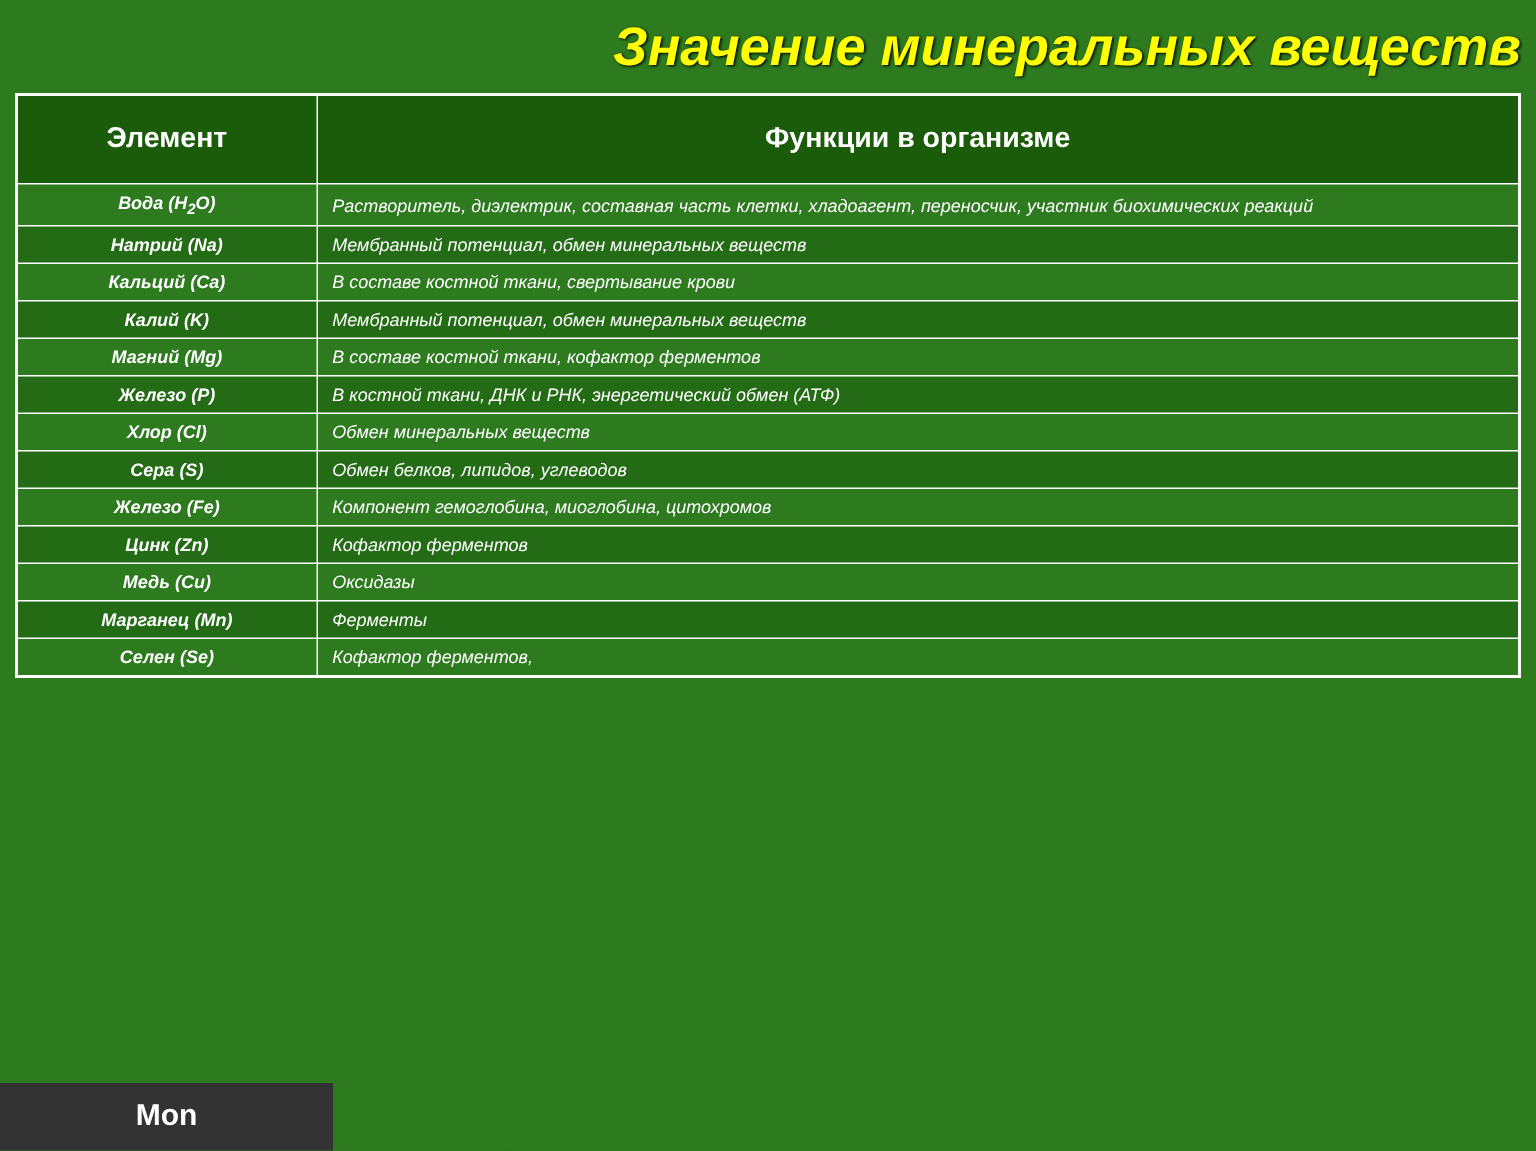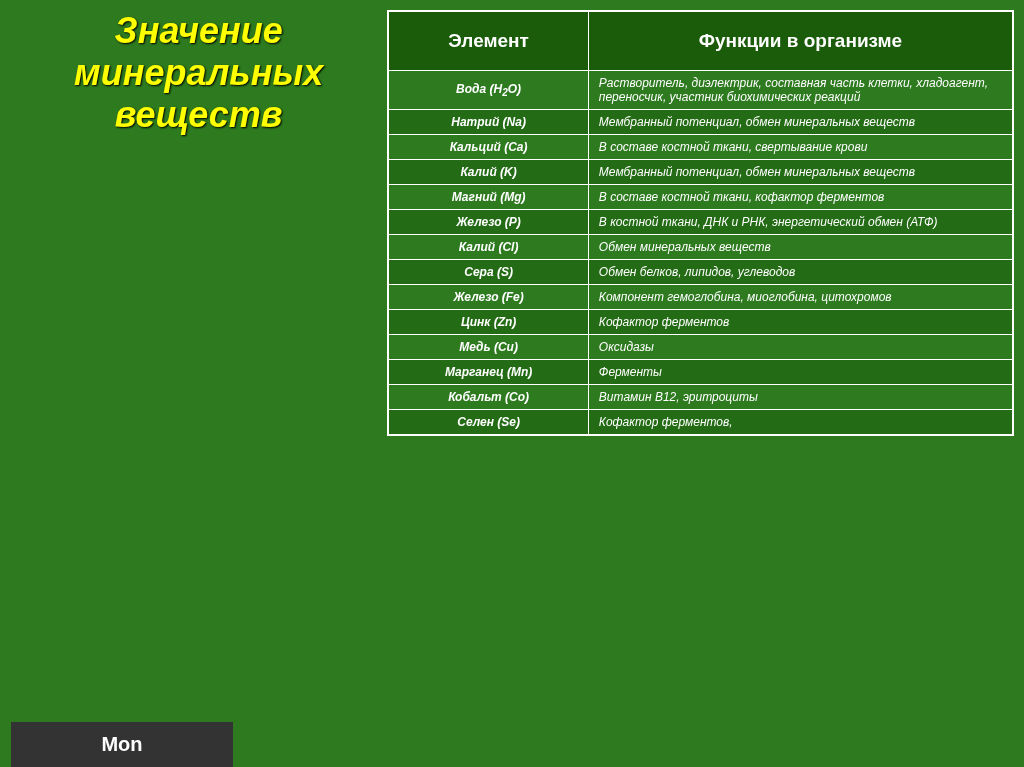--- a/index.html
+++ b/index.html
@@ -14,21 +14,22 @@
       background-color: #2d7a1f;
       font-family: Arial, sans-serif;
       overflow: hidden;
     }
 
     .page-container {
       width: 1024px;
       height: 767px;
       background-color: #2d7a1f;
       display: flex;
-      align-items: flex-start;
+      flex-direction: column;
+      align-items: flex-end;
       padding: 10px;
     }
 
     .page-title {
       color: #ffff00;
       font-size: 36px;
       font-weight: bold;
       text-align: center;
       margin-bottom: 10px;
       text-shadow: 1px 1px 2px #000;
@@ -81,21 +82,20 @@
     .bottom-bar {
       position: absolute;
       bottom: 0;
       left: 0;
       width: 222px;
       height: 45px;
       background-color: #333;
       display: flex;
       align-items: center;
       justify-content: center;
-      margin-left: 11px;
     }
 
     .bottom-bar-text {
       color: #ffffff;
       font-size: 20px;
       font-weight: bold;
     }
   </style>
 </head>
 <body>
@@ -129,21 +129,21 @@
         </tr>
         <tr>
           <td>Магний (Mg)</td>
           <td>В составе костной ткани, кофактор ферментов</td>
         </tr>
         <tr>
           <td>Железо (P)</td>
           <td>В костной ткани,  ДНК и РНК, энергетический обмен  (АТФ)</td>
         </tr>
         <tr>
-          <td>Калий (Cl)</td>
+          <td>Хлор (Cl)</td>
           <td>Обмен минеральных веществ</td>
         </tr>
         <tr>
           <td>Сера (S)</td>
           <td>Обмен белков, липидов, углеводов</td>
         </tr>
         <tr>
           <td>Железо (Fe)</td>
           <td>Компонент гемоглобина, миоглобина, цитохромов</td>
         </tr>
@@ -153,24 +153,20 @@
         </tr>
         <tr>
           <td>Медь (Cu)</td>
           <td>Оксидазы</td>
         </tr>
         <tr>
           <td>Марганец (Mn)</td>
           <td>Ферменты</td>
         </tr>
         <tr>
-          <td>Кобальт (Co)</td>
-          <td>Витамин В12, эритроциты</td>
-        </tr>
-        <tr>
           <td>Селен (Se)</td>
           <td>Кофактор ферментов,</td>
         </tr>
       </tbody>
   </table>
 </div>
 
 <div class="bottom-bar">
   <span class="bottom-bar-text">Mon</span>
 </div>

